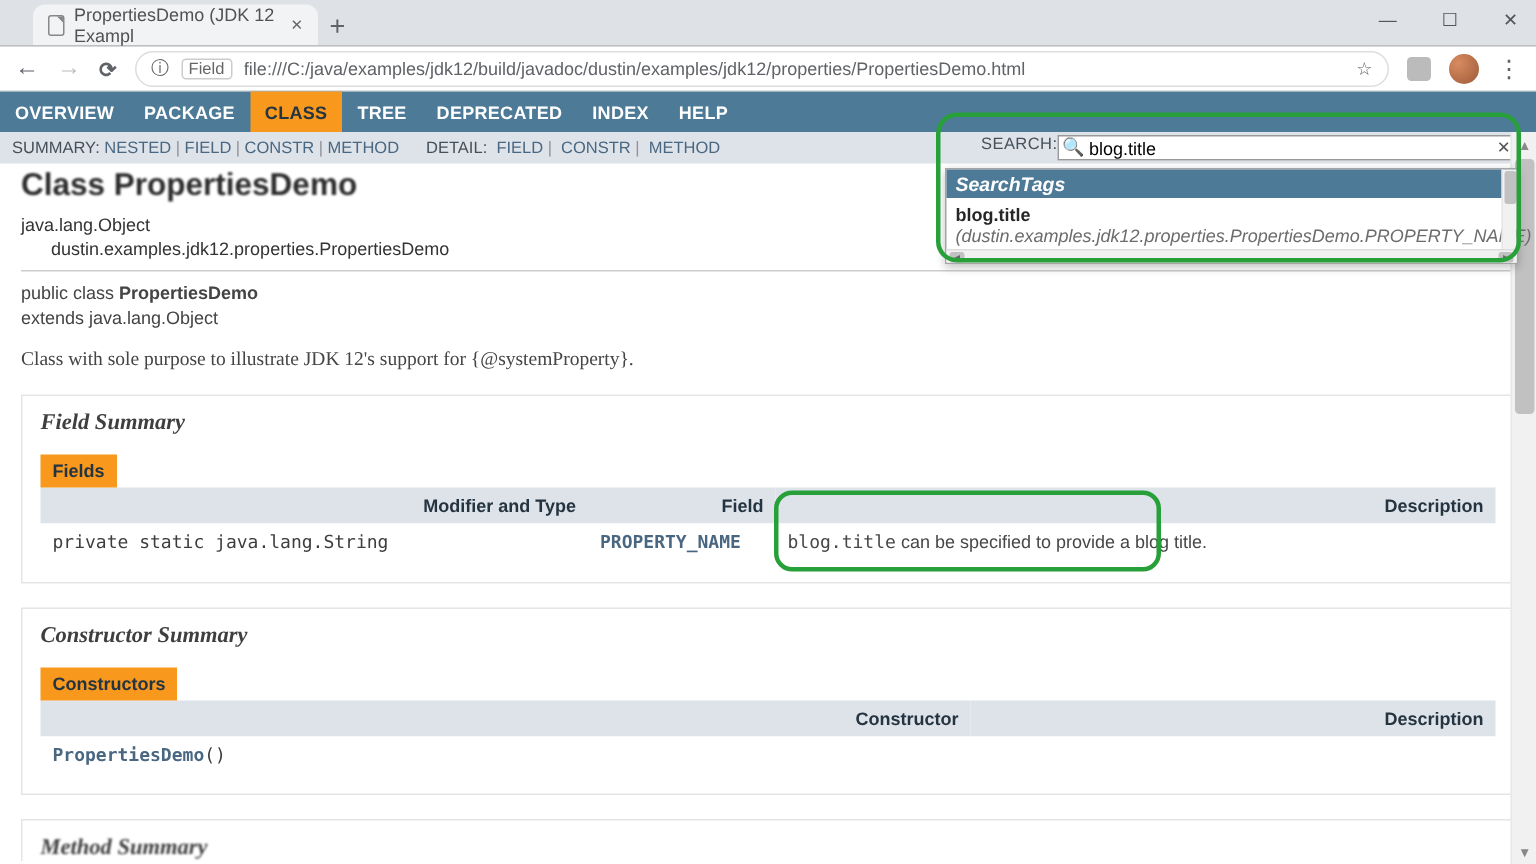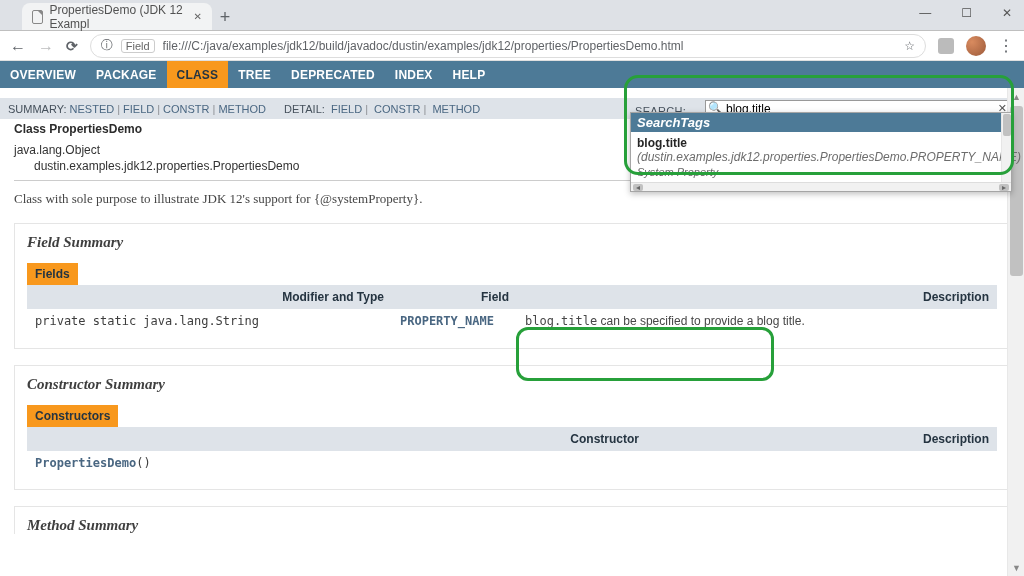--- a/index.html
+++ b/index.html
@@ -24,26 +24,26 @@
   .star{ margin-left:auto; color:#5f6368;}
   .right-icons{ display:flex; gap:12px; align-items:center;}
   .ext-icon{ width:16px;height:16px;background:#bbb;border-radius:3px;}
   .avatar{ width:20px;height:20px;border-radius:50%;background:radial-gradient(circle at 30% 30%,#d98b5f,#9c5a3a);}
   .kebab{color:#5f6368;font-size:16px;}
 
   
   .jd-topnav { background:#4d7a97; height:27px; display:flex; align-items:stretch; font-size:12px; }
   .jd-topnav a { color:#fff; text-decoration:none; padding:7px 10px 0 10px; display:block; font-weight:bold; letter-spacing:.2px;}
   .jd-topnav a.current { background:#f8981d; color:#253441; }
-  .jd-subnav { background:#dee3e9; height:21px; font-size:11px; display:flex; align-items:center; padding:0 8px; color:#4a6782;margin-top:10px; }
+  .jd-subnav { background:#dee3e9; height:21px; font-size:11px; display:flex; align-items:center; padding:0 8px; color:#4a6782; }
   .jd-subnav .lbl{ color:#45505b;}
   .jd-subnav a{ color:#4a6782; text-decoration:none;}
   .jd-subnav .sep{ margin:0 3px; color:#8e9196;}
   .jd-subnav .detail{ margin-left:18px;}
-  .search-wrap{ margin-left:auto; display:flex; align-items:flex-end; gap:19px; padding-right:6px;}
+  .search-wrap{ margin-left:auto; display:flex; align-items:flex-start; gap:0; padding-right:6px;}
   .search-wrap label{ color:#45505b; font-size:11px; letter-spacing:.3px;}
   .search-box{ position:relative; }
   .search-box input{ width:305px; height:17px; font-size:12px; padding:1px 18px 1px 20px; border:1px solid #999; }
   .mag { position:absolute; left:3px; top:1px; font-size:12px; color:#666;}
   .clear-x{ position:absolute; right:3px; top:2px; font-size:11px; color:#555; }
 
   
   .search-dd{ position:absolute; top:112px; right:12px; width:382px; background:#fff; border:1px solid #a5a5a5; box-shadow:0 2px 6px rgba(0,0,0,.25); font-size:12px; z-index:5;}
   .search-dd .cat{ background:#4d7a97; color:#fff; font-weight:bold; font-style:italic; padding:2px 6px; font-size:13px;}
   .search-dd .res{ padding:4px 6px 2px 6px; color:#555; font-style:italic; }
@@ -54,21 +54,21 @@
   .dd-scroll .thunk{ position:absolute; left:2px; top:1px; width:10px; height:7px; background:#c1c1c1; border-radius:2px; display:flex; align-items:center; justify-content:center; font-size:8px; color:#666;}
   .dd-scroll .thunk.r{ left:auto; right:2px;}
   .dd-side{ position:absolute; top:0; right:0; width:10px; height:100%; background:#f1f1f1; border-left:1px solid #e6e6e6;}
   .dd-side .st{ position:absolute; left:1px; top:1px; width:8px; height:22px; background:#c1c1c1; border-radius:2px;}
 
   .highlight-box-search{ position:absolute; top:75px; left:624px; width:390px; height:100px; border:3px solid #27a03a; border-radius:14px; pointer-events:none; z-index:6;}
   .highlight-box-desc{ position:absolute; top:327px; left:516px; width:258px; height:54px; border:3px solid #27a03a; border-radius:12px; pointer-events:none; z-index:4;}
 
   
   .content{ padding:3px 14px 0 14px; font-size:13px; color:#333; }
-  .class-title{ font-size:12px; font-weight:bold; color:#2c2c2c; margin-bottom:6px; filter:blur(.4px);}
+  .class-title{ font-size:21px; font-weight:bold; color:#2c2c2c; margin-bottom:6px; filter:blur(.4px);}
   .inherit{ font-size:12px; color:#333; line-height:1.35; margin-bottom:6px;}
   .inherit .indent{ margin-left:20px;}
   hr.sect{ border:none; border-top:1px solid #ccc; margin:6px 0;}
   .code{ font-family:"DejaVu Sans Mono",Menlo,monospace; font-size:12px; color:#444; line-height:1.4;}
   .desc-para{ font-family:Georgia,"Times New Roman",serif; font-size:13px; color:#454545; margin:10px 0 16px 0;}
 
   .block{ border:1px solid #e5e5e5; padding:10px 12px 14px 12px; margin-bottom:16px;}
   .block h3{ font-family:Georgia,serif; font-style:italic; font-weight:bold; font-size:15px; color:#3f3f3f; margin-bottom:12px;}
   .tabbar{ display:flex; }
   .tabbar .tabl{ background:#f8981d; color:#253441; font-size:12px; font-weight:bold; padding:4px 8px;}
@@ -154,21 +154,20 @@
 
 <div class="search-dd">
   <div class="dd-side">
       <div class="st"></div>
     </div>
   <div class="cat">SearchTags</div>
   <div class="res">
     <b>blog.title</b>
     <span class="path">(dustin.examples.jdk12.properties.PropertiesDemo.PROPERTY_NAME)</span>
   </div>
-  <div class="sys">System Property</div>
   <div class="dd-scroll">
     <div class="thunk">◂</div>
     <div class="thunk r">▸</div>
   </div>
 </div>
 
 <div class="highlight-box-search"></div>
 
 <div class="vscroll">
   <div class="arrow up">▲</div>
@@ -176,20 +175,24 @@
   <div class="arrow dn">▼</div>
 </div>
 
 <div class="content">
   <div class="class-title faint">Class PropertiesDemo</div>
   <div class="inherit">
     <div>java.lang.Object</div>
     <div class="indent">dustin.examples.jdk12.properties.PropertiesDemo</div>
   </div>
   <hr class="sect">
+  <div class="code">
+    <span>public class </span><b>PropertiesDemo</b><br>
+    <span>extends java.lang.Object</span>
+  </div>
   <div class="desc-para">Class with sole purpose to illustrate JDK 12's support for {@systemProperty}.</div>
 
   <div class="block">
     <h3>Field Summary</h3>
     <div class="tabbar">
         <div class="tabl">Fields</div>
       </div>
     <table class="mem">
       <tbody>
           <tr>

